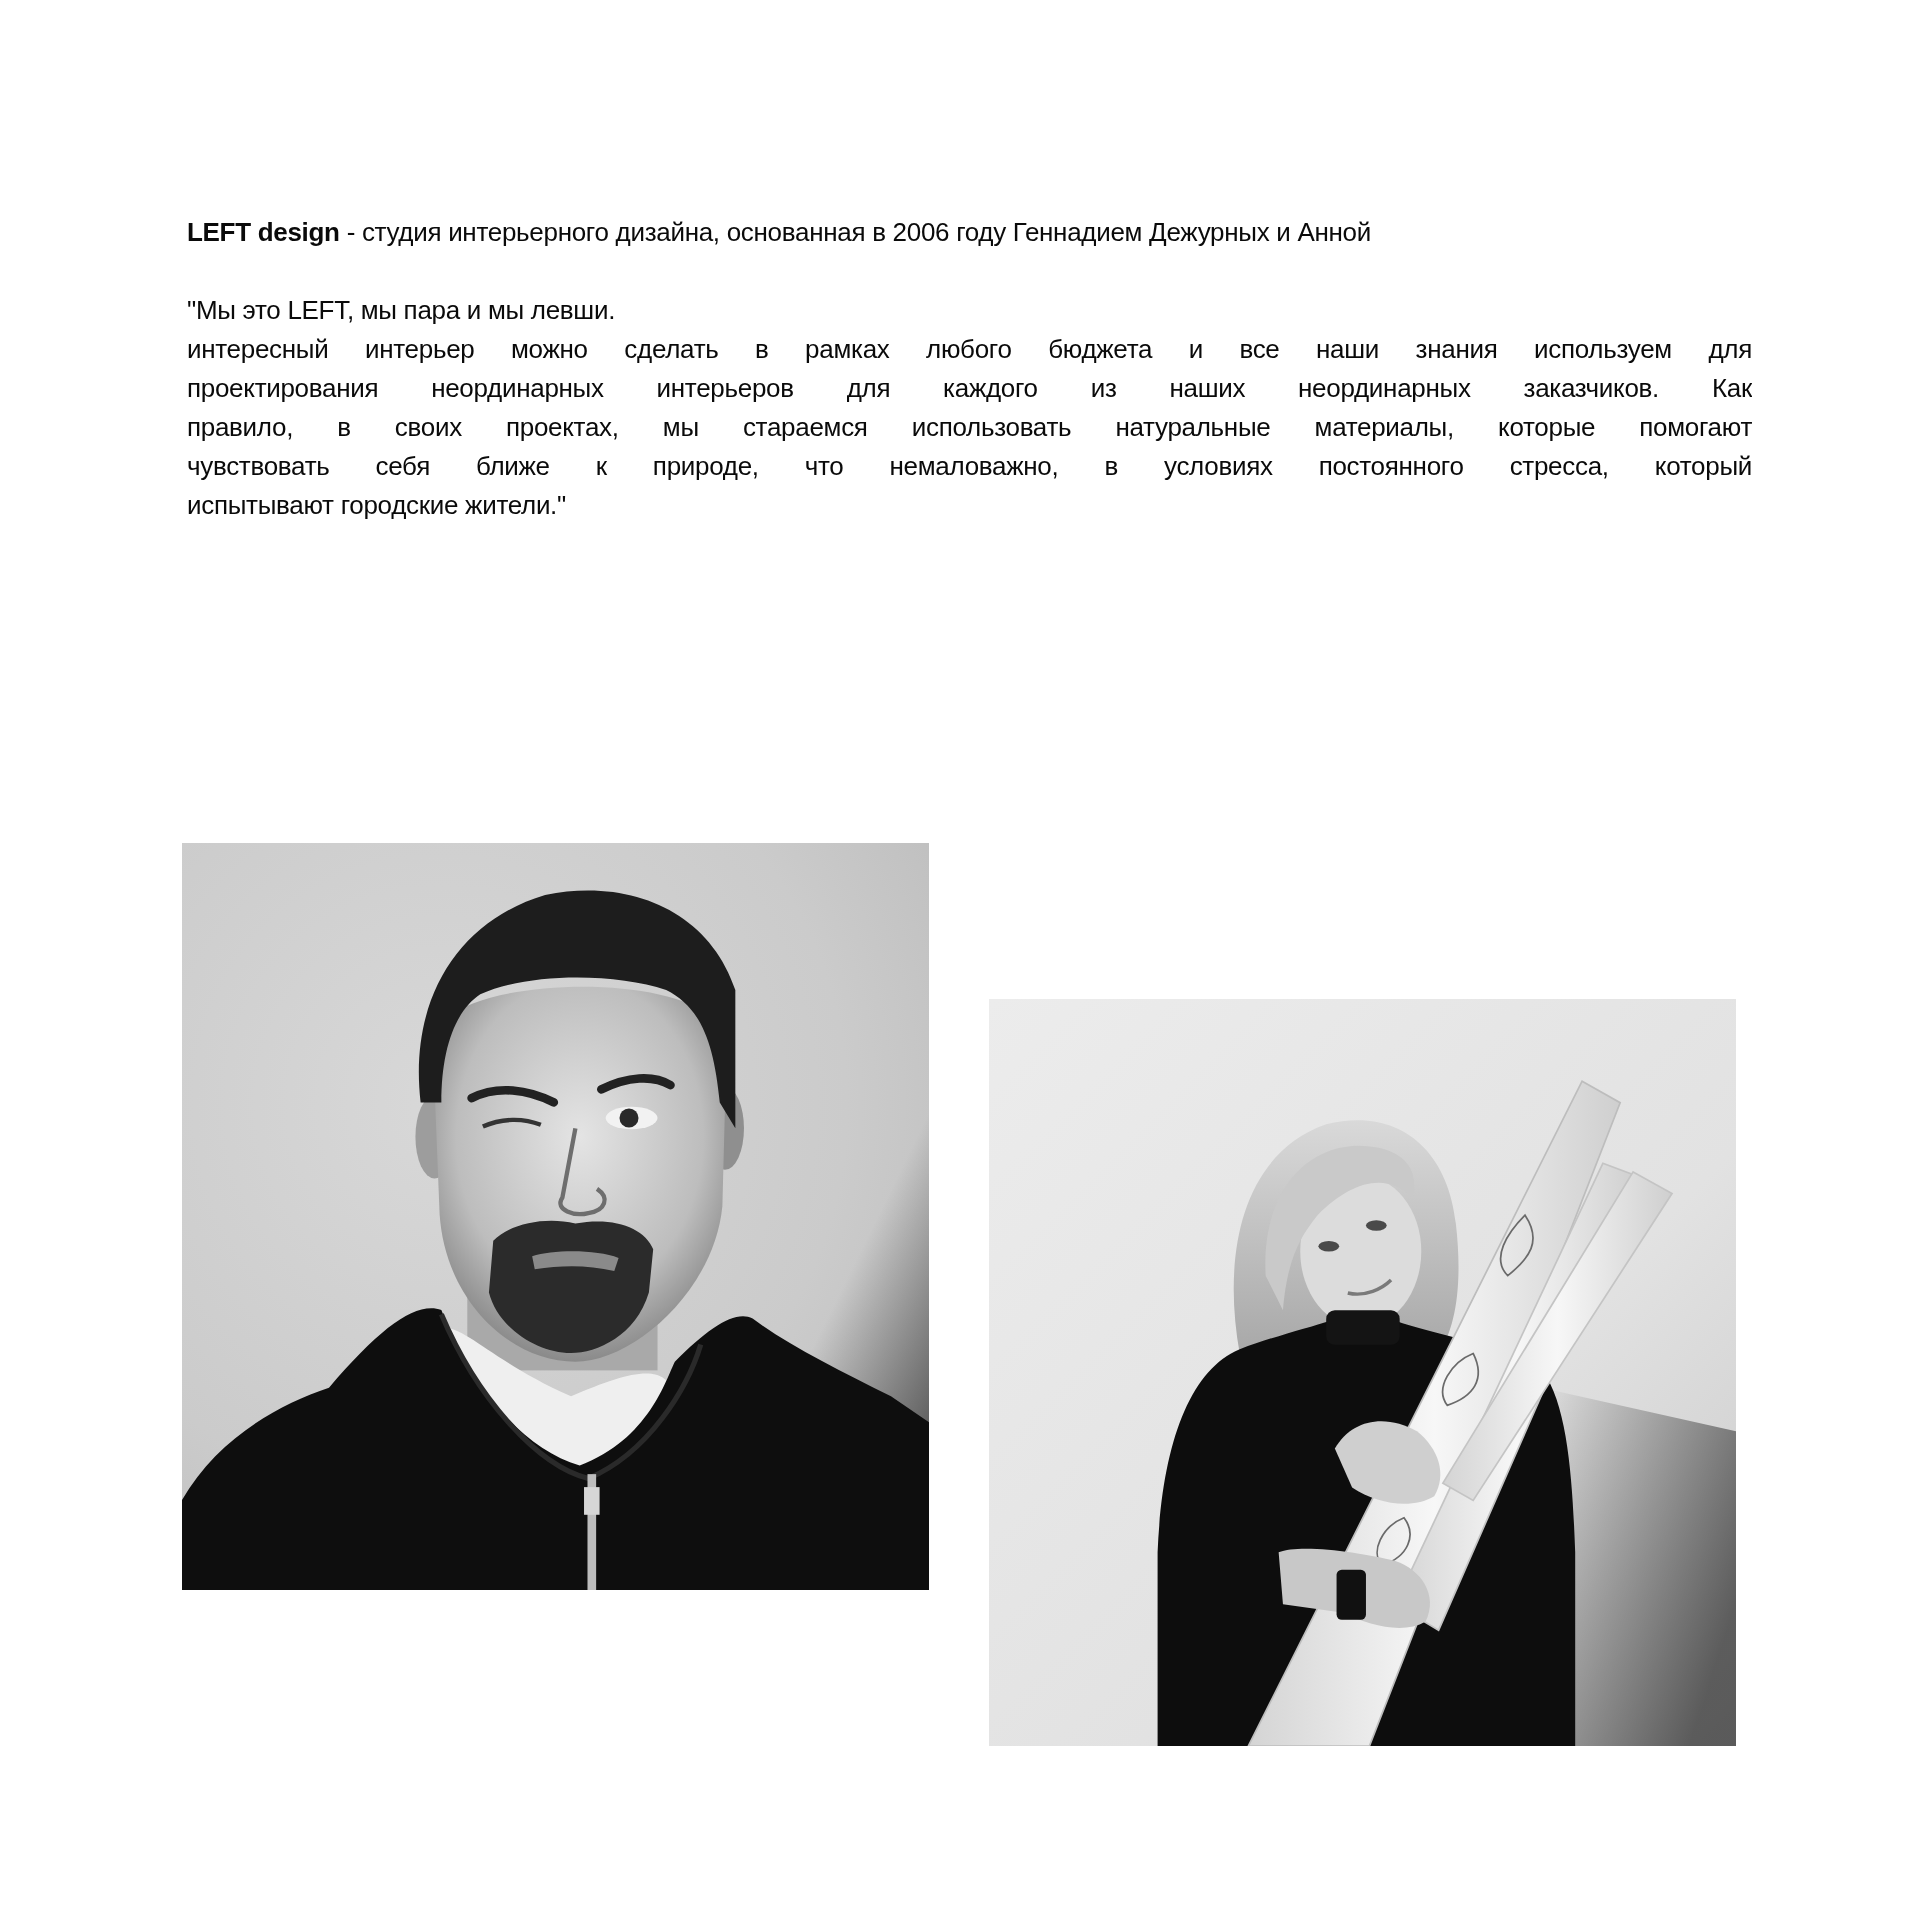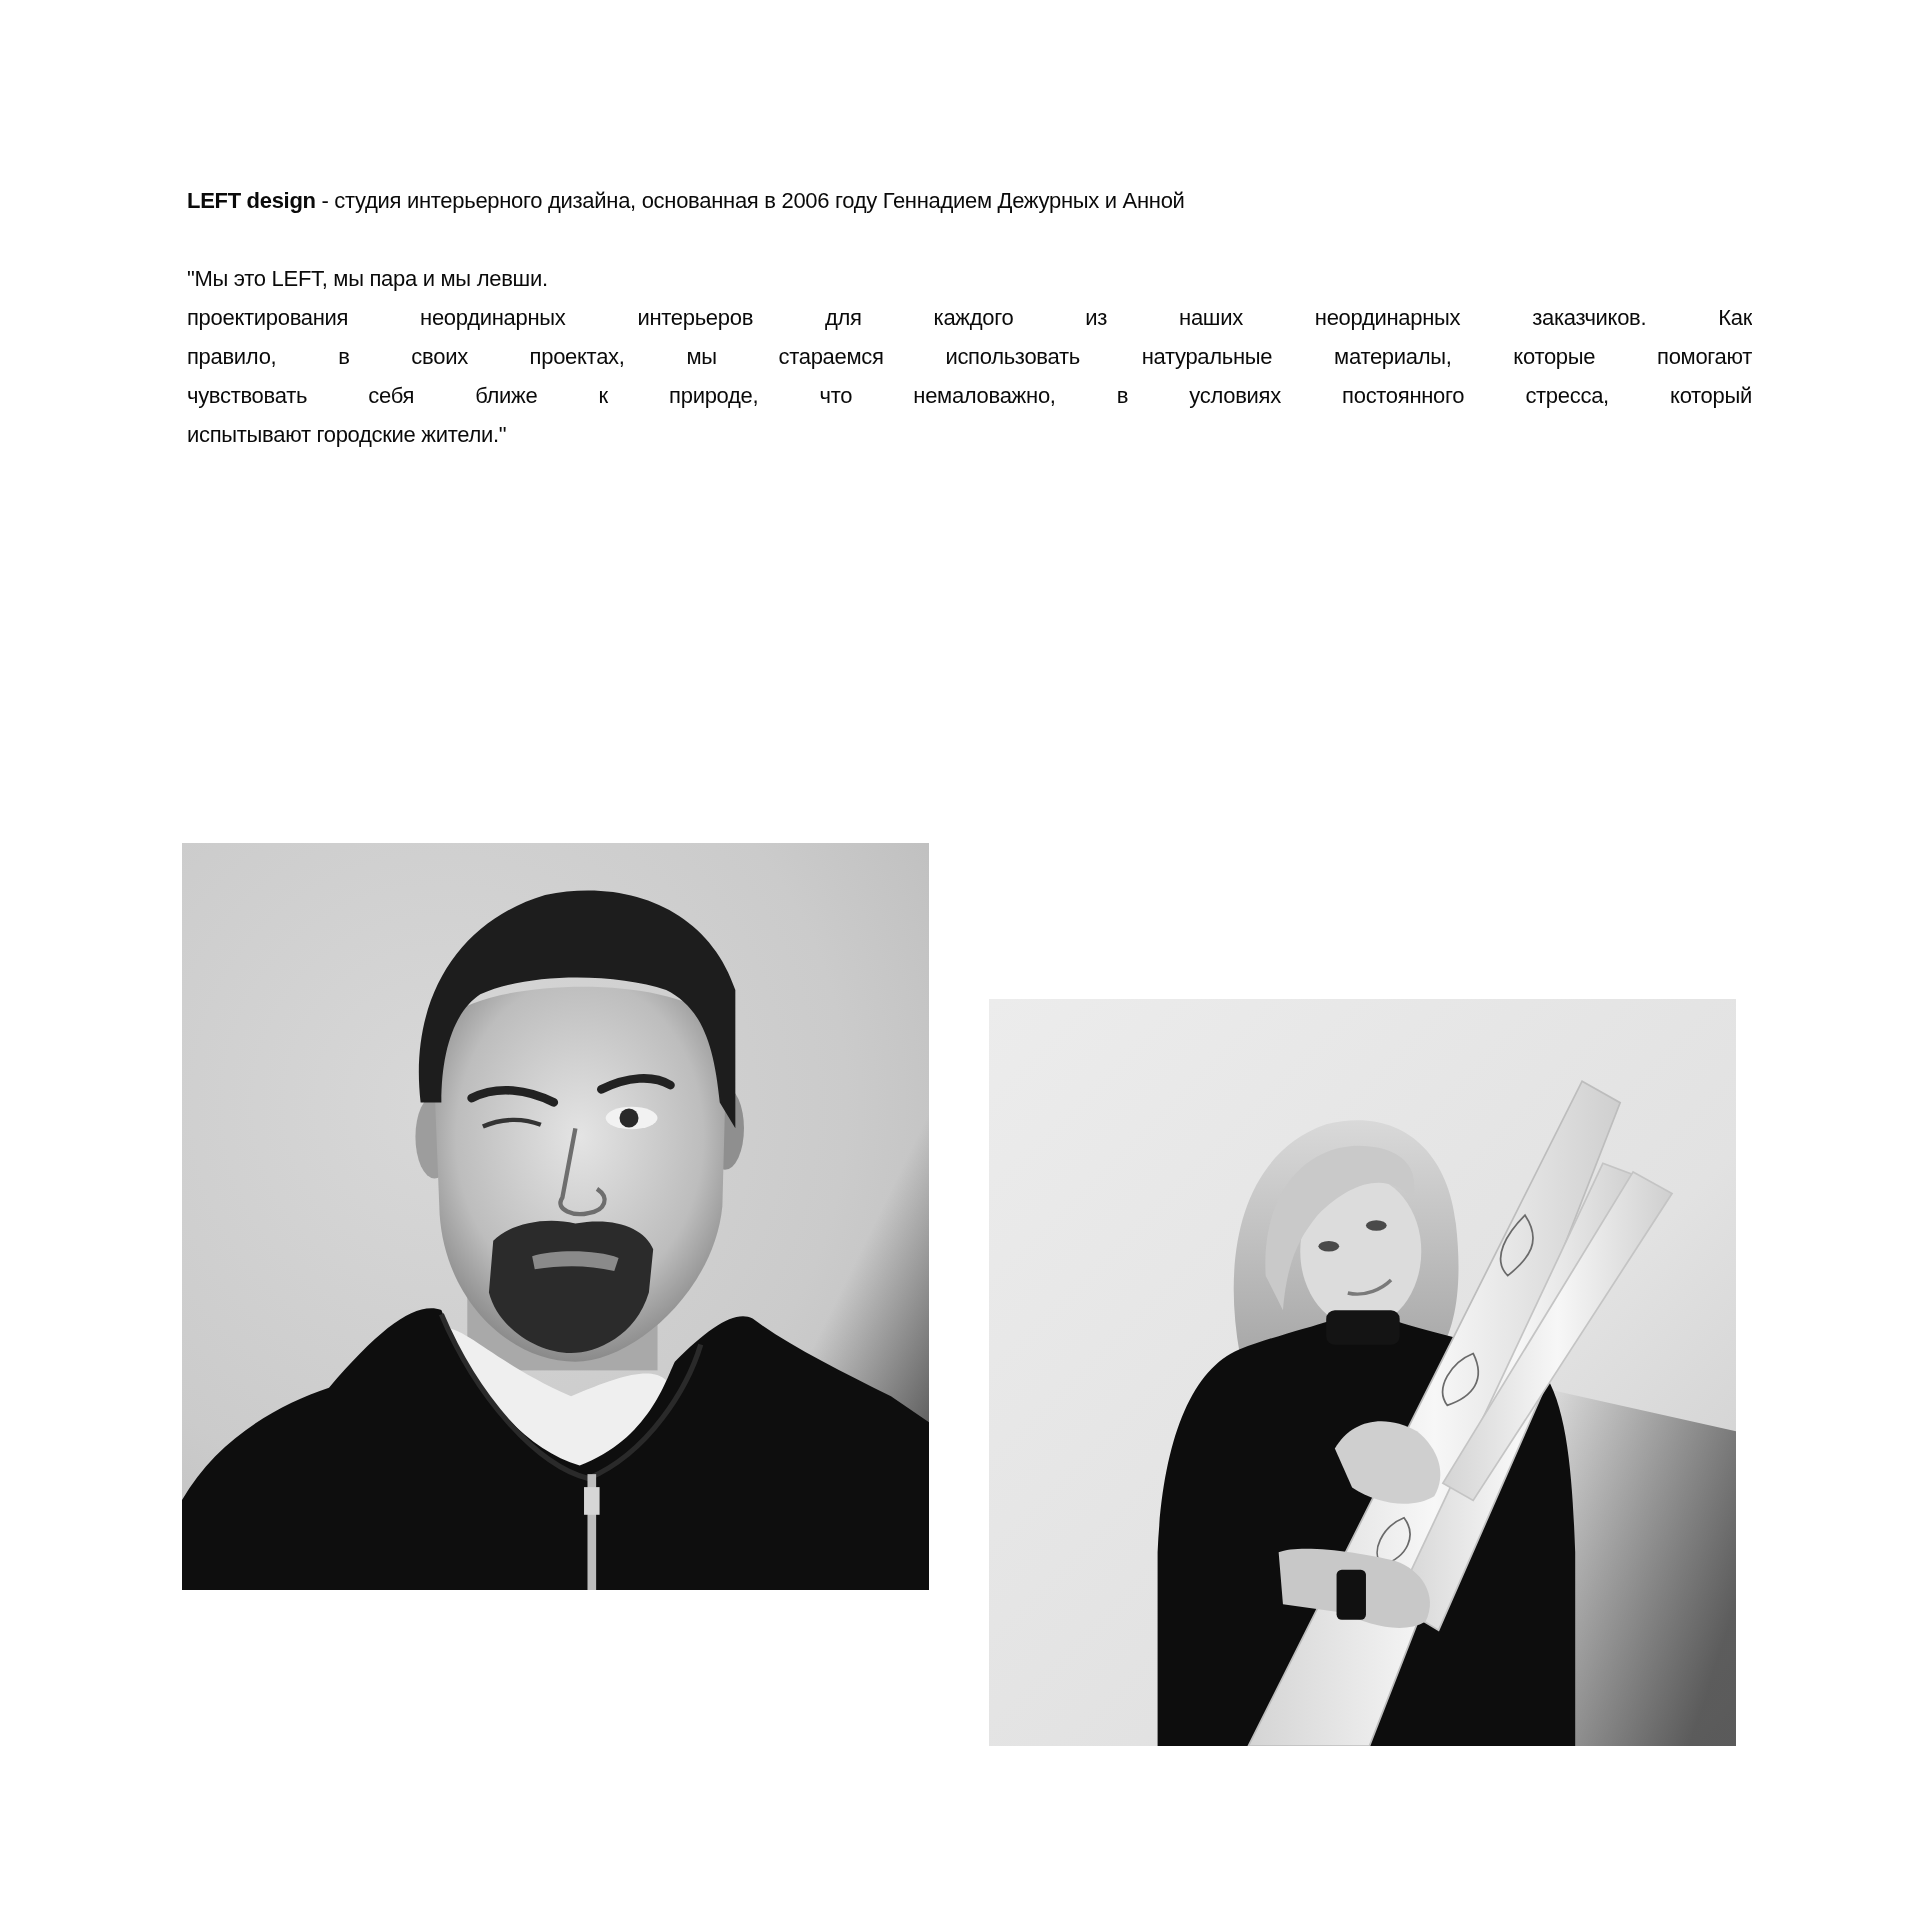--- a/index.html
+++ b/index.html
@@ -11,23 +11,23 @@
     width: 1930px;
     height: 1923px;
     position: relative;
     overflow: hidden;
     font-family: "Liberation Sans", "DejaVu Sans", sans-serif;
     color: #0a0a0a;
   }
   .text-block {
     position: absolute;
     left: 187px;
-    top: 181px;
+    top: 213px;
     width: 1565px;
-    font-size: 22px;
+    font-size: 26px;
     line-height: 39px;
     letter-spacing: -0.3px;
   }
   .line {
     display: block;
     white-space: nowrap;
     height: 39px;
   }
   .line.justify {
     text-align: justify;
@@ -48,20 +48,21 @@
   .photo-1 { left: 182px; top: 843px; }
   .photo-2 { left: 989px; top: 999px; }
 </style>
 </head>
 <body>
 
 <div class="text-block">
   <div class="line"><span class="brand">LEFT design</span><span> - студия интерьерного дизайна, основанная в 2006 году Геннадием Дежурных и Анной</span></div>
   <div class="blank"></div>
   <div class="line">"Мы это LEFT, мы пара и мы левши.</div>
+  <div class="line justify">интересный интерьер можно сделать в рамках любого бюджета и все наши знания используем для</div>
   <div class="line justify">проектирования неординарных интерьеров для каждого из наших неординарных заказчиков.  Как</div>
   <div class="line justify">правило, в своих проектах, мы стараемся использовать натуральные материалы, которые помогают</div>
   <div class="line justify">чувствовать себя ближе к природе, что немаловажно, в условиях постоянного стресса, который</div>
   <div class="line">испытывают городские жители."</div>
 </div>
 
 <div class="photo photo-1">
   <svg viewBox="0 0 864 864" xmlns="http://www.w3.org/2000/svg">
     <defs>
       <radialGradient id="bg1" cx="0.35" cy="0.35" r="0.9">

